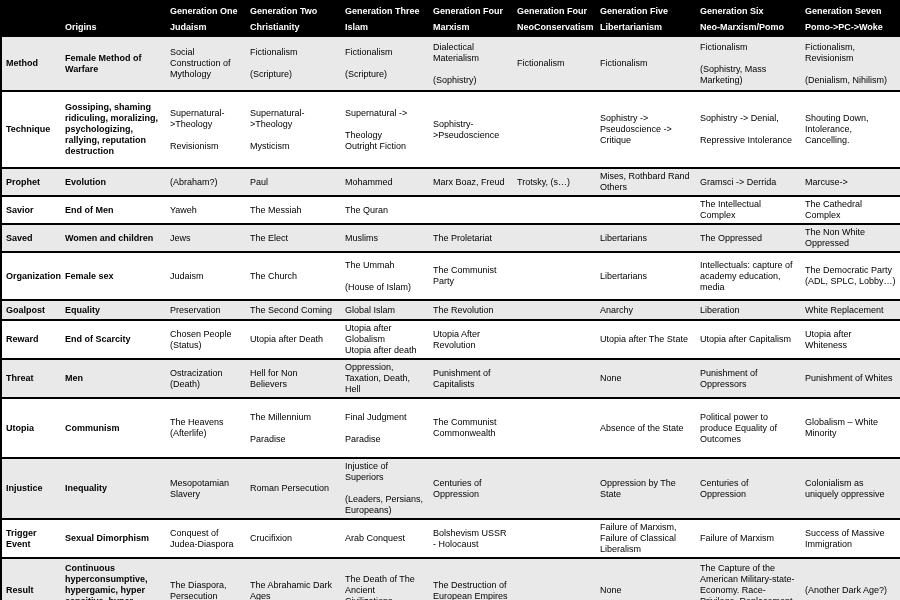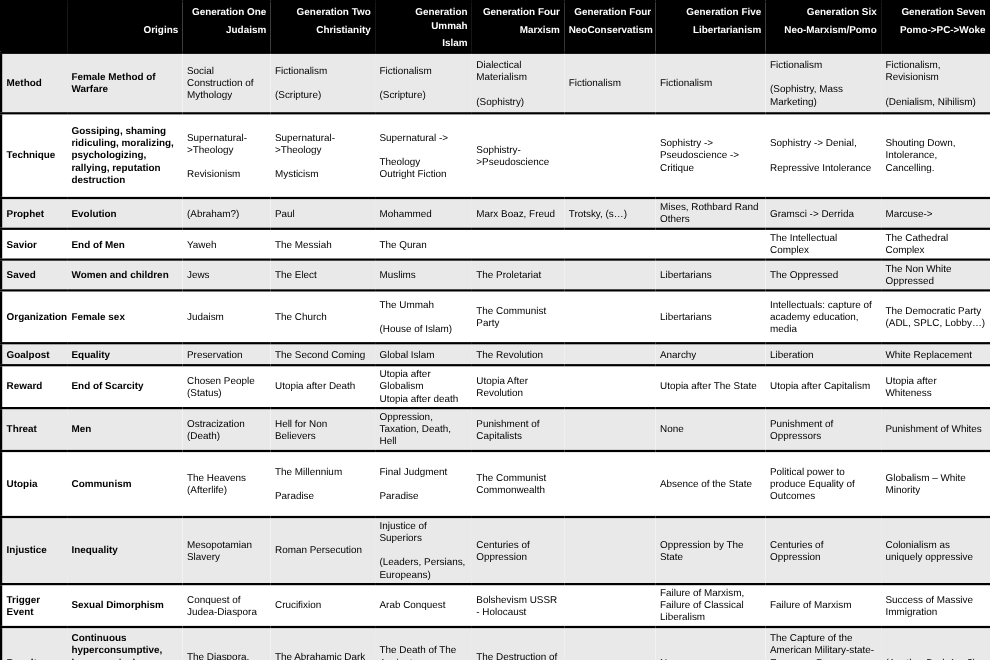--- a/index.html
+++ b/index.html
@@ -12,21 +12,21 @@
   }
   .page{width:900px;height:600px;display:flex;flex-direction:column;}
   table{
     width:900px;
     table-layout:fixed;
     border-collapse:collapse;
     border:2px solid #000;
   }
   thead tr{background:#000;color:#fff;height:33px;}
   thead th{
-    text-align:right;
+    text-align:left;
     vertical-align:top;
     font-weight:bold;
     font-size:9px;
     padding:3px 4px 2px 4px;
   }
   thead th .l1{line-height:12px;margin-bottom:4px;min-height:12px;}
   thead th .l2{line-height:12px;}
   tbody tr{border-top:2.5px solid #000;}
   tbody tr:nth-child(odd){background:#e9e9e9;}
   tbody tr:nth-child(even){background:#ffffff;}
@@ -85,21 +85,21 @@
           </th>
           <th>
             <div class="l1">Generation One</div>
             <div class="l2">Judaism</div>
           </th>
           <th>
             <div class="l1">Generation Two</div>
             <div class="l2">Christianity</div>
           </th>
           <th>
-            <div class="l1">Generation Ummah</div>
+            <div class="l1">Generation Three</div>
             <div class="l2">Islam</div>
           </th>
           <th>
             <div class="l1">Generation Four</div>
             <div class="l2">Marxism</div>
           </th>
           <th>
             <div class="l1">Generation Four</div>
             <div class="l2">NeoConservatism</div>
           </th>

